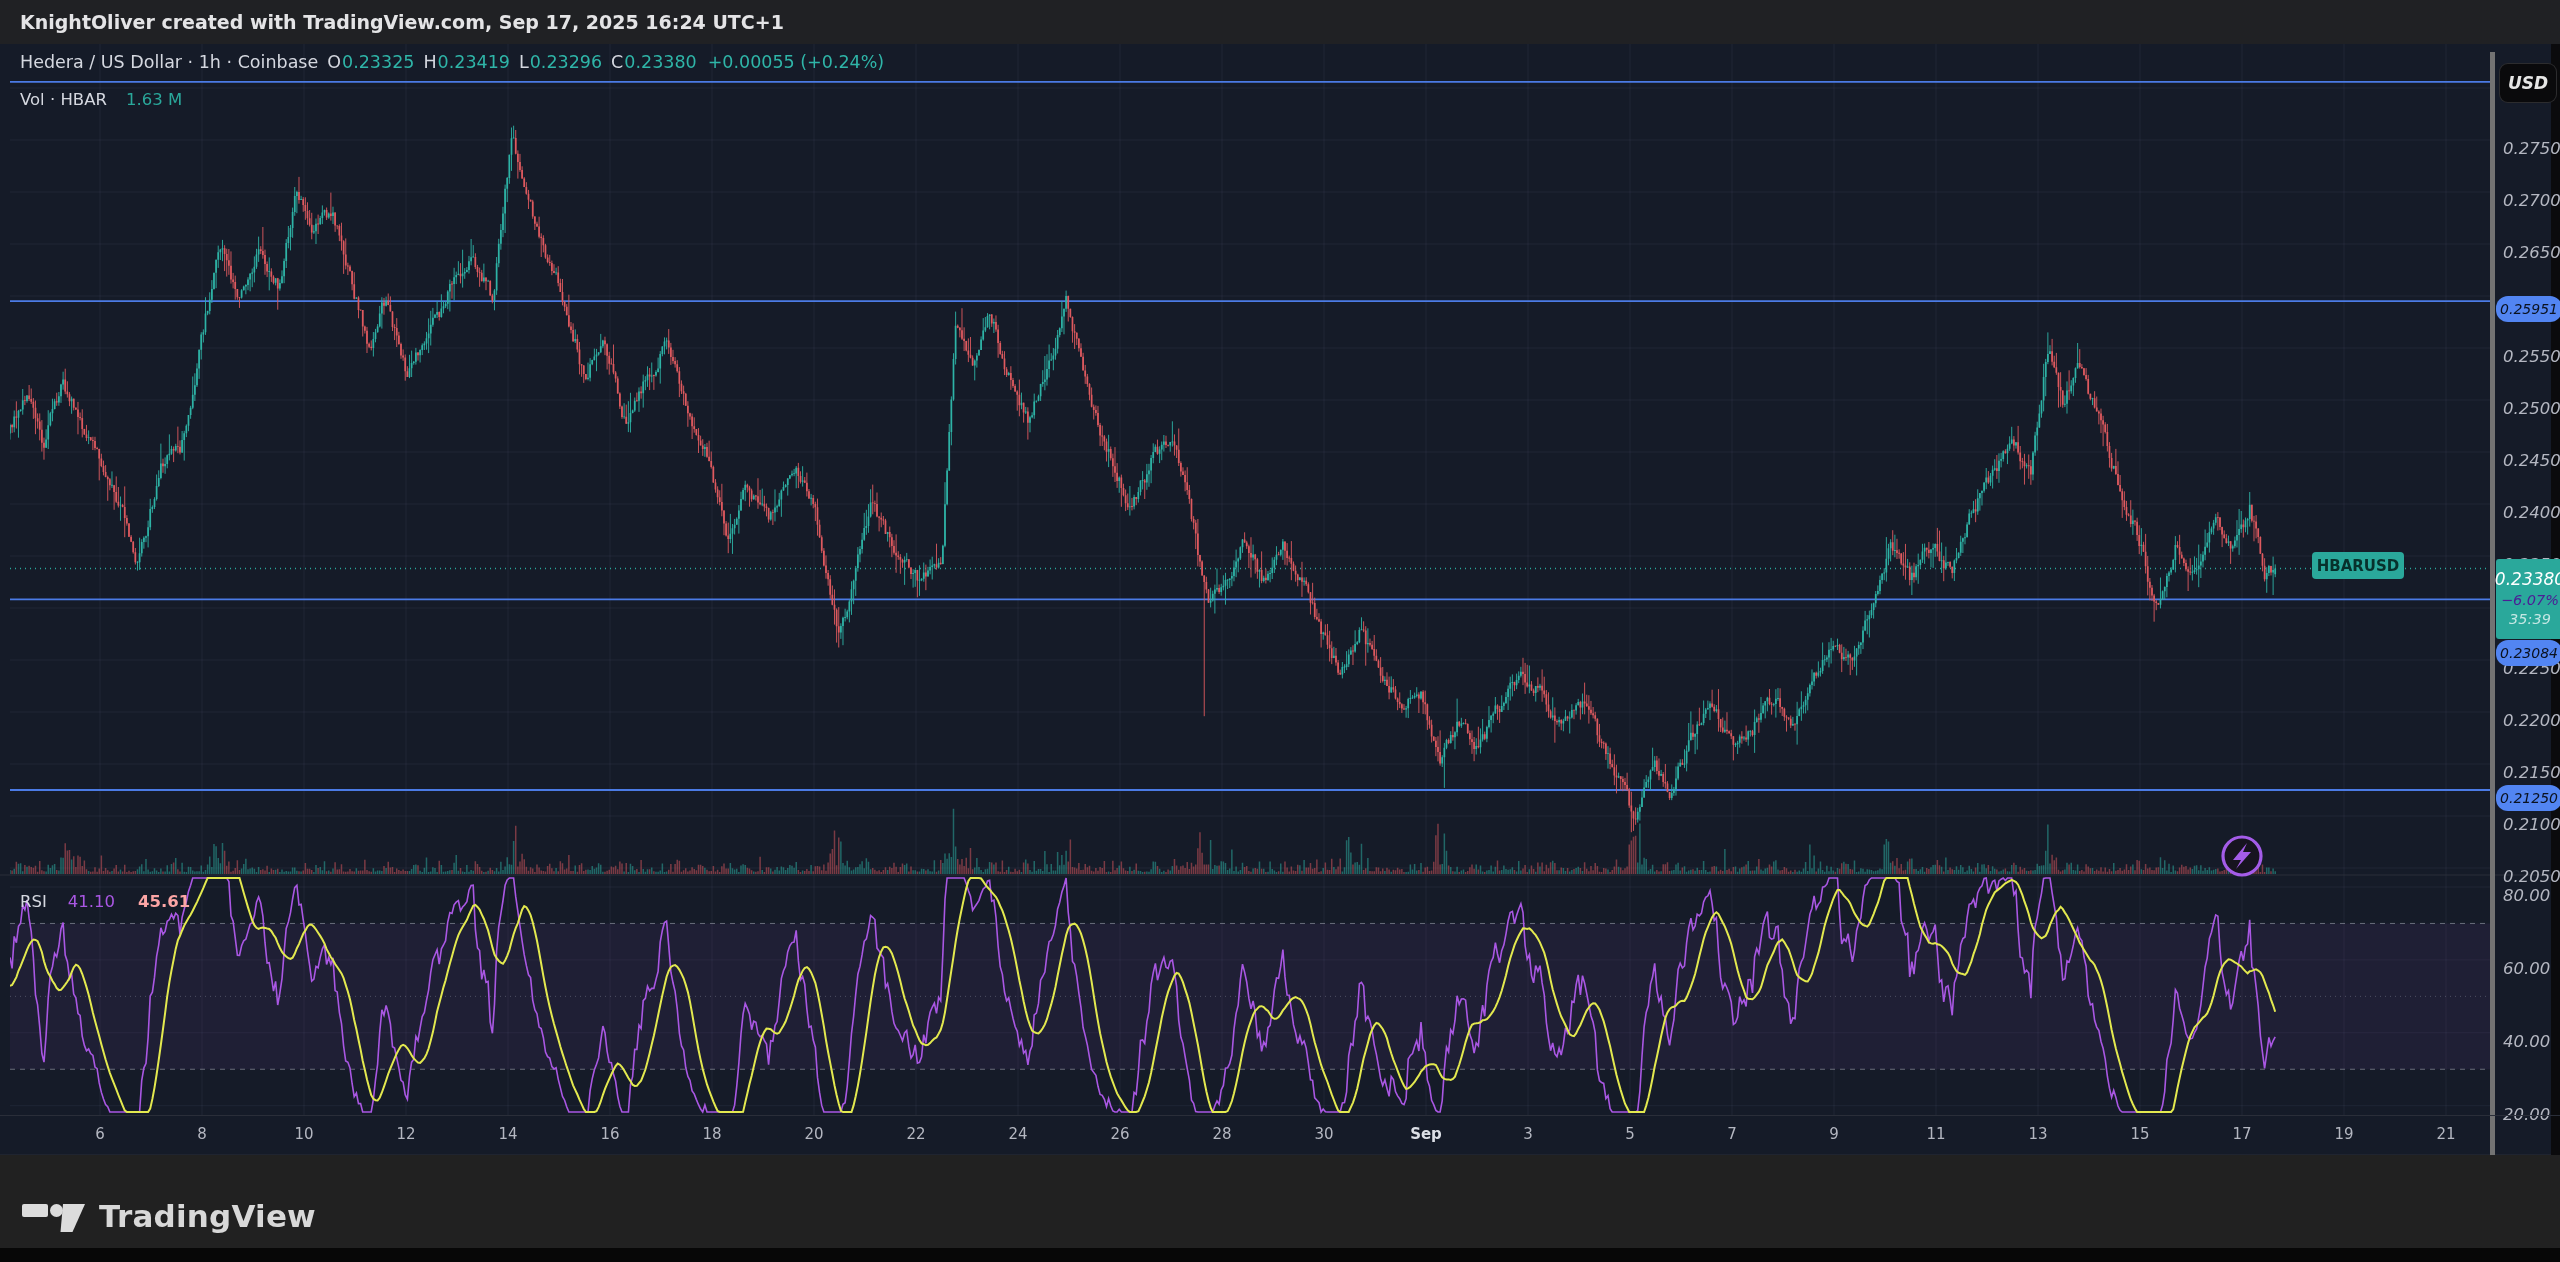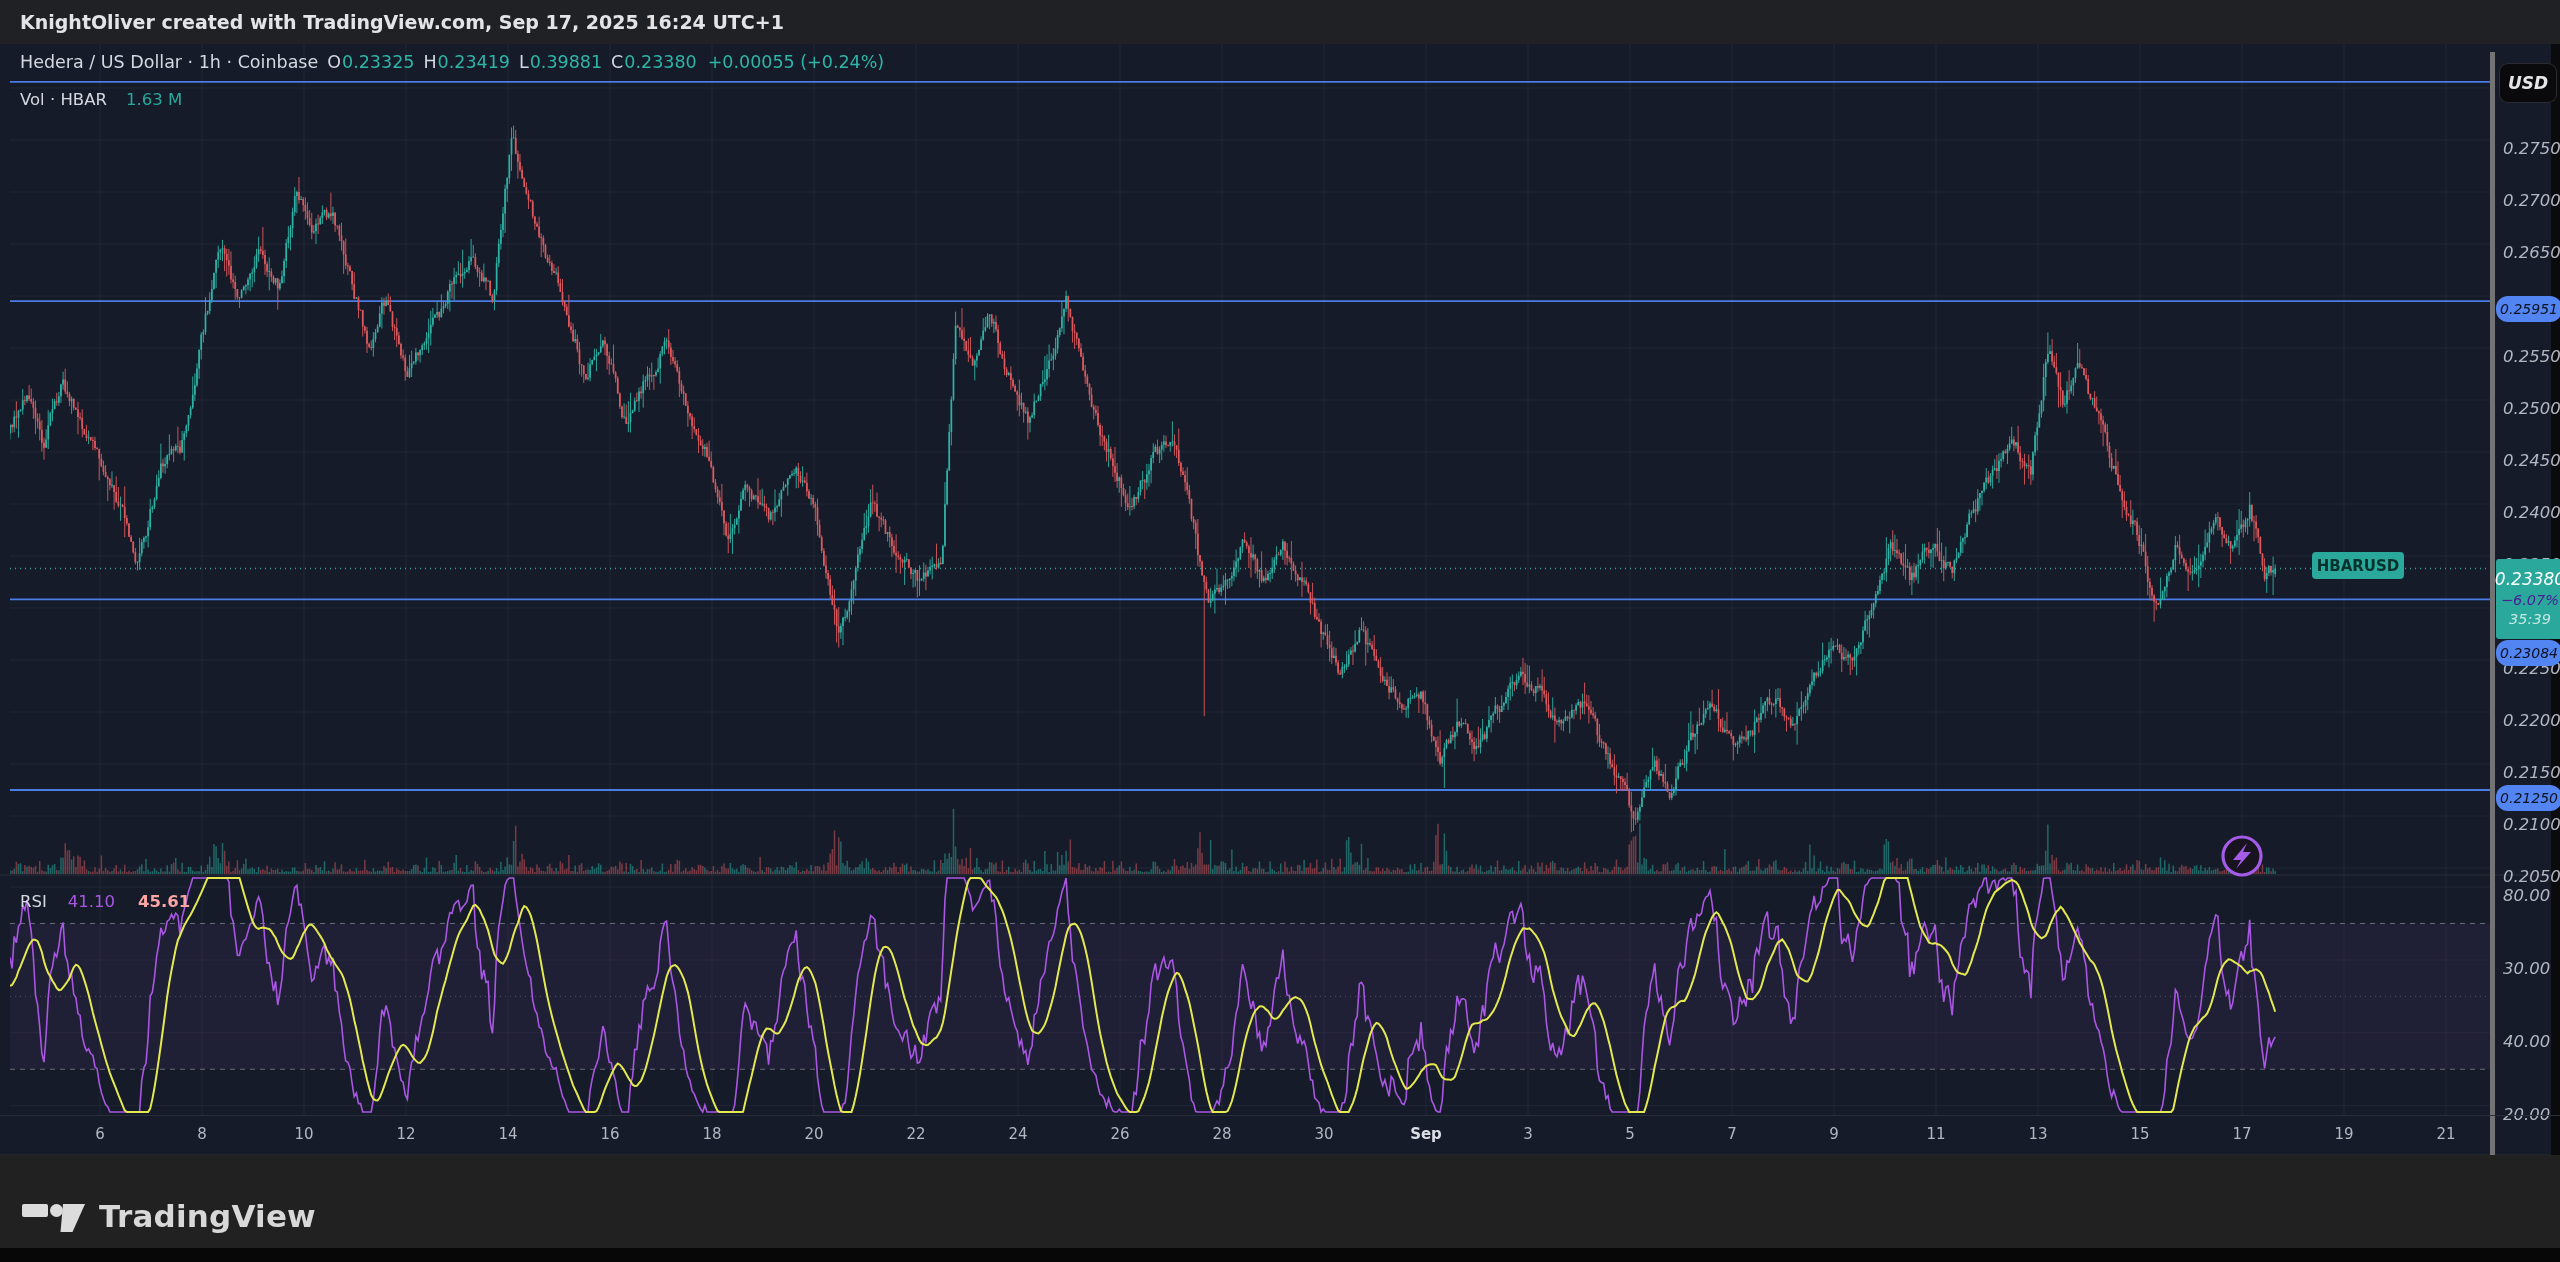--- a/index.html
+++ b/index.html
@@ -150,21 +150,21 @@
   <span class="fld">
       <span class="k">O</span>
       <span class="v">0.23325</span>
     </span>
   <span class="fld">
       <span class="k">H</span>
       <span class="v">0.23419</span>
     </span>
   <span class="fld">
       <span class="k">L</span>
-      <span class="v">0.39881</span>
+      <span class="v">0.23296</span>
     </span>
   <span class="fld">
       <span class="k">C</span>
       <span class="v">0.23380</span>
     </span>
   <span class="chg">+0.00055 (+0.24%)</span>
 </div>
 <div id="volrow" class="abs hdr-row">
   <span>Vol · HBAR</span>
   <span class="v">1.63 M</span>
@@ -204,21 +204,21 @@
     <div class="l2">−6.07%</div>
     <div class="l3">35:39</div>
   </div>
   <div id="pill-host">
       <div class="pill" style="top: 244.096px;">0.25951</div>
       <div class="pill" style="top: 588px;">0.23084</div>
       <div class="pill" style="top: 733px;">0.21250</div>
     </div>
   <div id="rtick-host">
       <div class="ptick" style="top: 843px;">80.00</div>
-      <div class="ptick" style="top: 915.9px;">30.00</div>
+      <div class="ptick" style="top: 915.9px;">60.00</div>
       <div class="ptick" style="top: 988.8px;">40.00</div>
       <div class="ptick" style="top: 1061.7px;">20.00</div>
     </div>
 </div>
 
 <div id="time-axis" class="abs">
     <div class="ttick" style="left: 100px;">6</div>
     <div class="ttick" style="left: 202px;">8</div>
     <div class="ttick" style="left: 304px;">10</div>
     <div class="ttick" style="left: 406px;">12</div>

